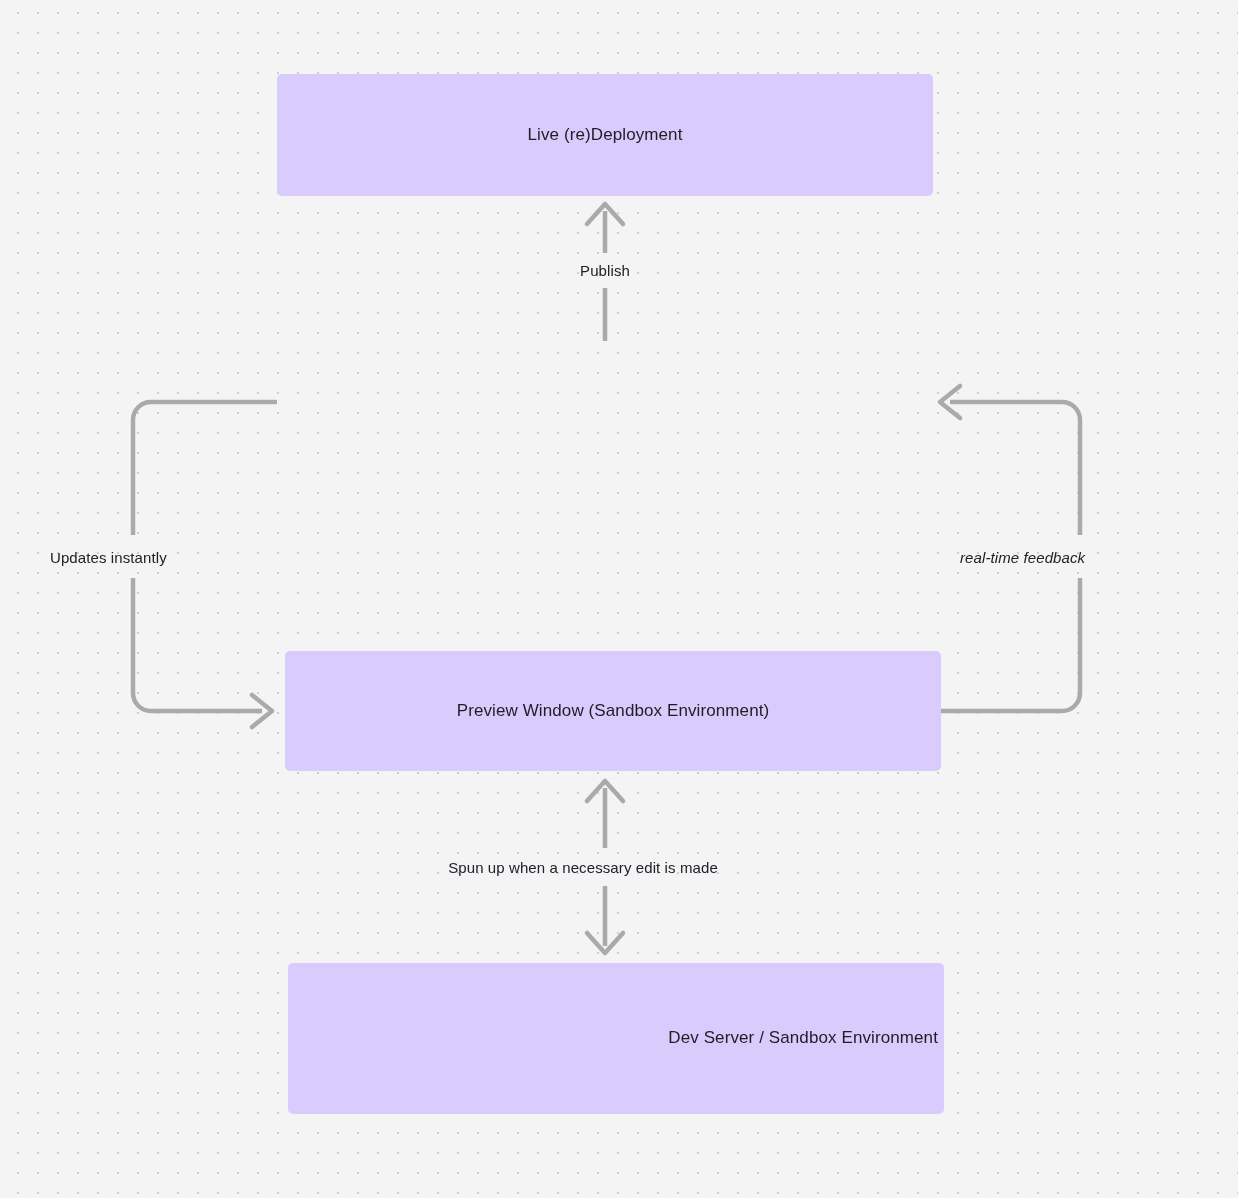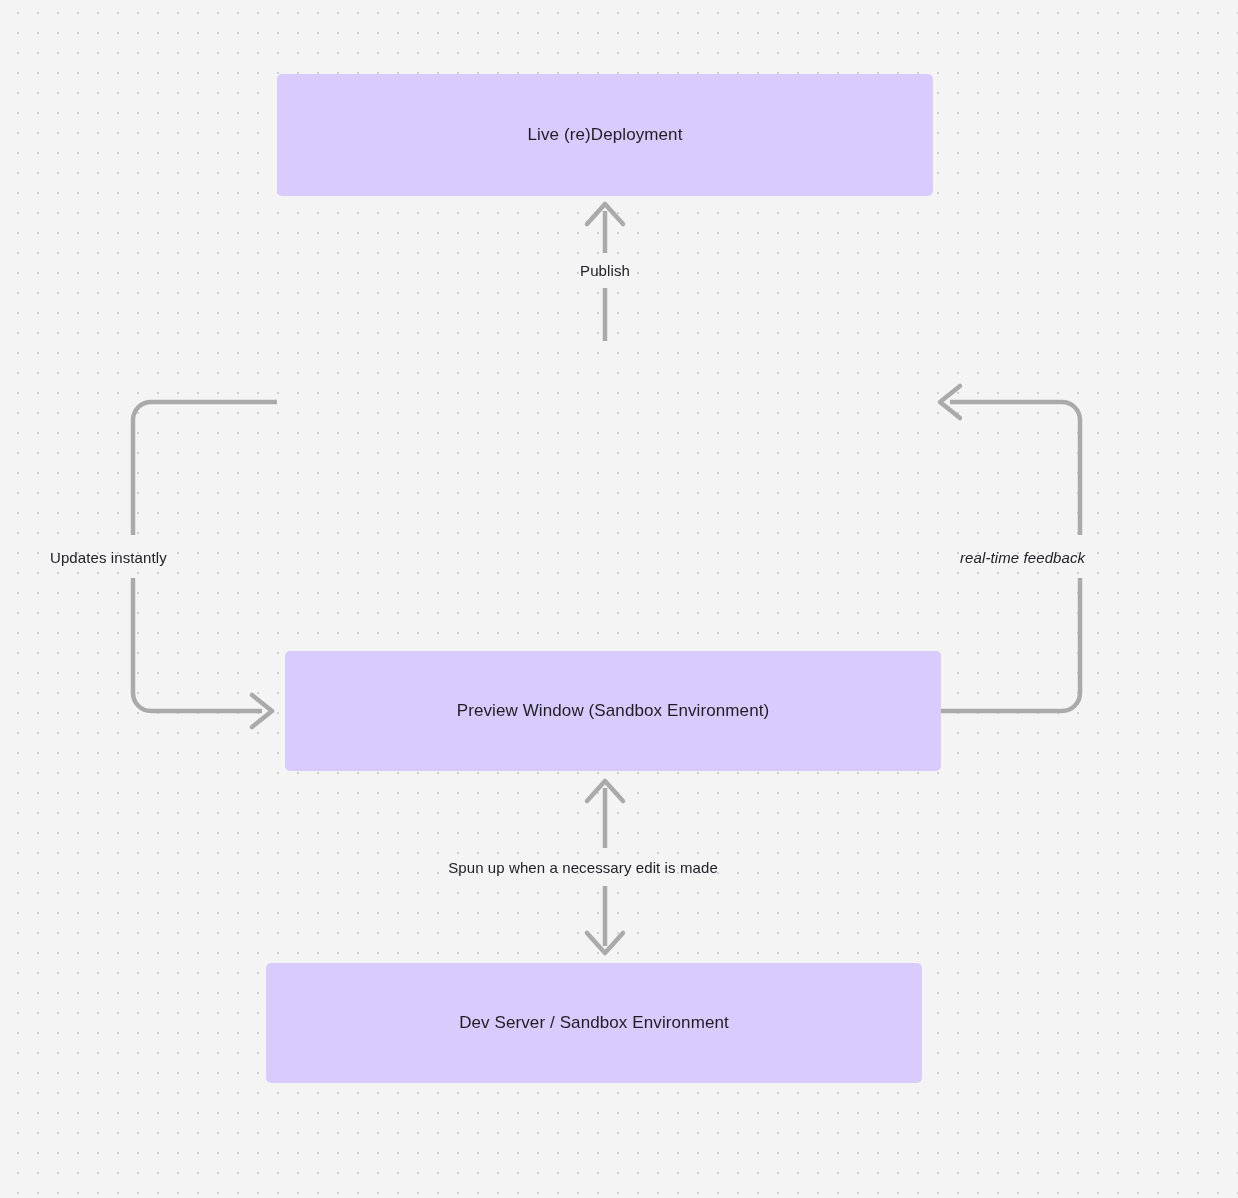--- a/index.html
+++ b/index.html
@@ -90,21 +90,21 @@
 
   <div class="node" style="left:277px; top:74px; width:656px; height:122px;">
     <span>Live (re)Deployment</span>
   </div>
 
 
   <div class="node" style="left:277px; top:651px; width:656px; height:120px;margin-left:8px;">
     <span>Preview Window (Sandbox Environment)</span>
   </div>
 
-  <div class="node" style="left:266px; top:963px; width:656px; height:120px;">
+  <div class="node" style="left:288px; top:963px; width:656px; height:151px;justify-content:flex-end;">
     <span>Dev Server / Sandbox Environment</span>
   </div>
 
   <div class="edge-label lbl-center" style="left:605px; top:270px;">Publish</div>
 
   <div class="edge-label lbl-left" style="left:50px; top:557px;text-align:center;">Updates instantly</div>
 
   <div class="edge-label lbl-left" style="left:960px; top:557px;font-style:italic;">real-time feedback</div>
 
   <div class="edge-label lbl-center" style="left:583px; top:867px;">Spun up when a necessary edit is made</div>

